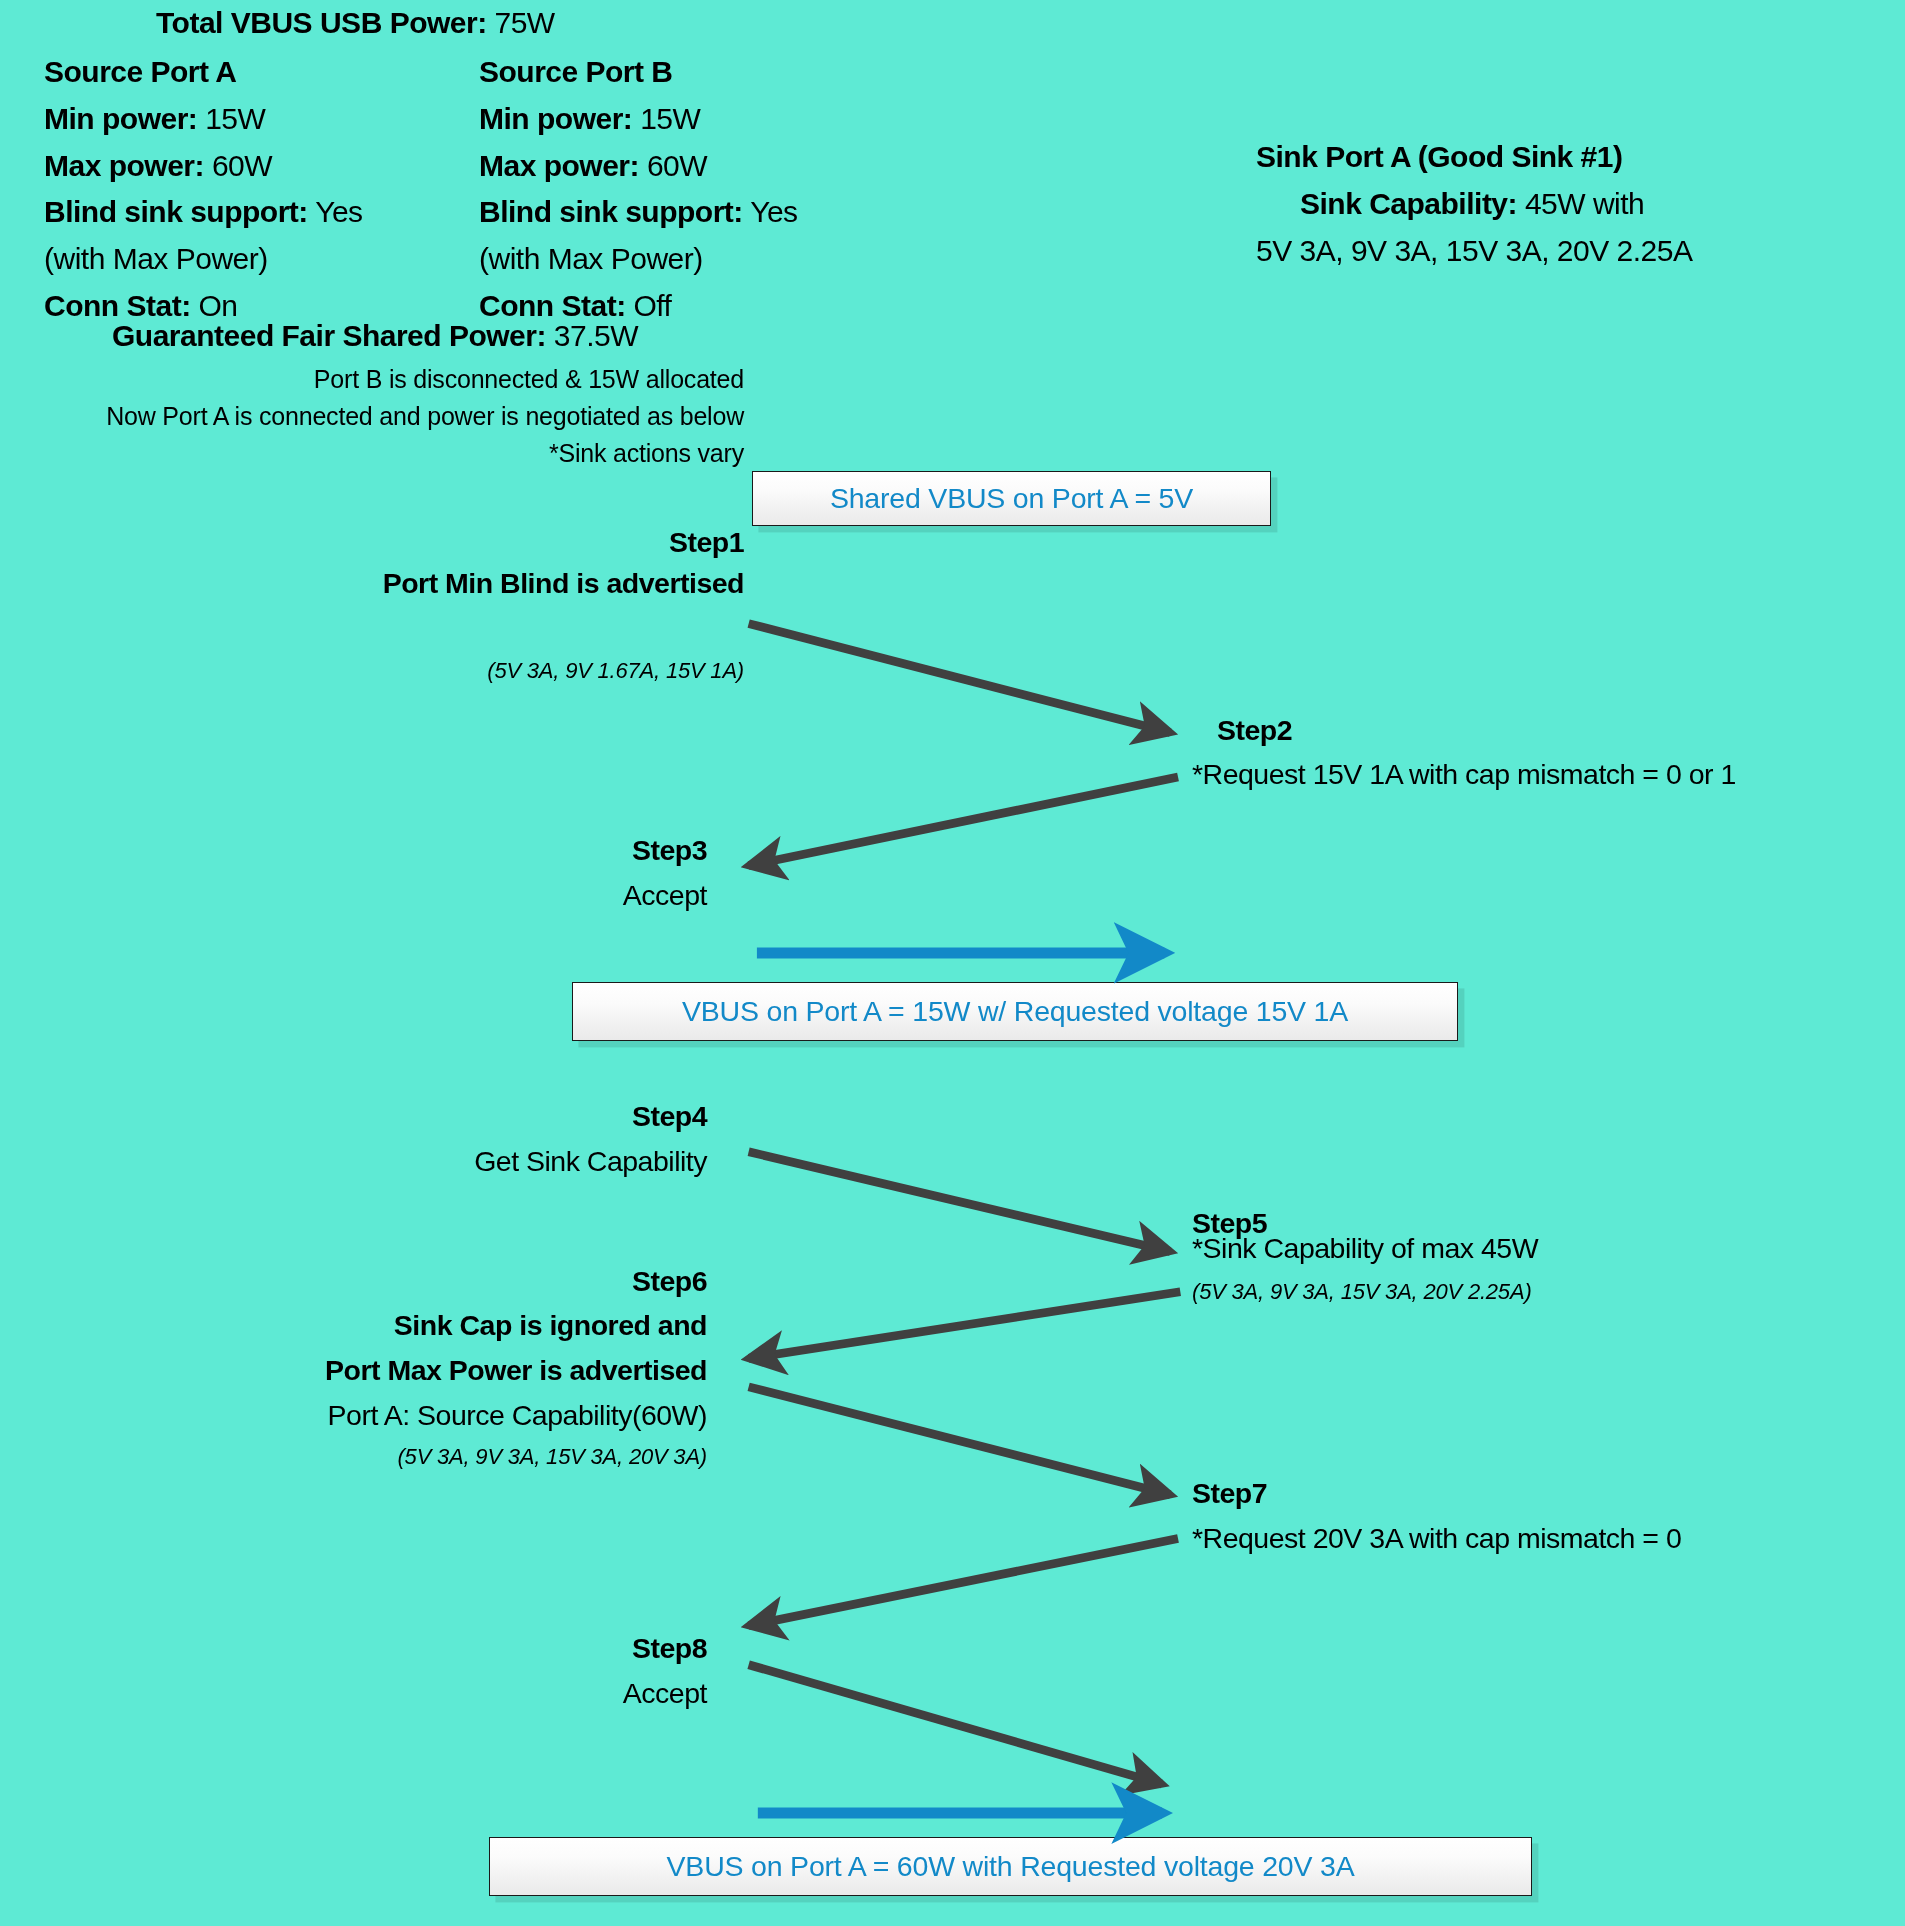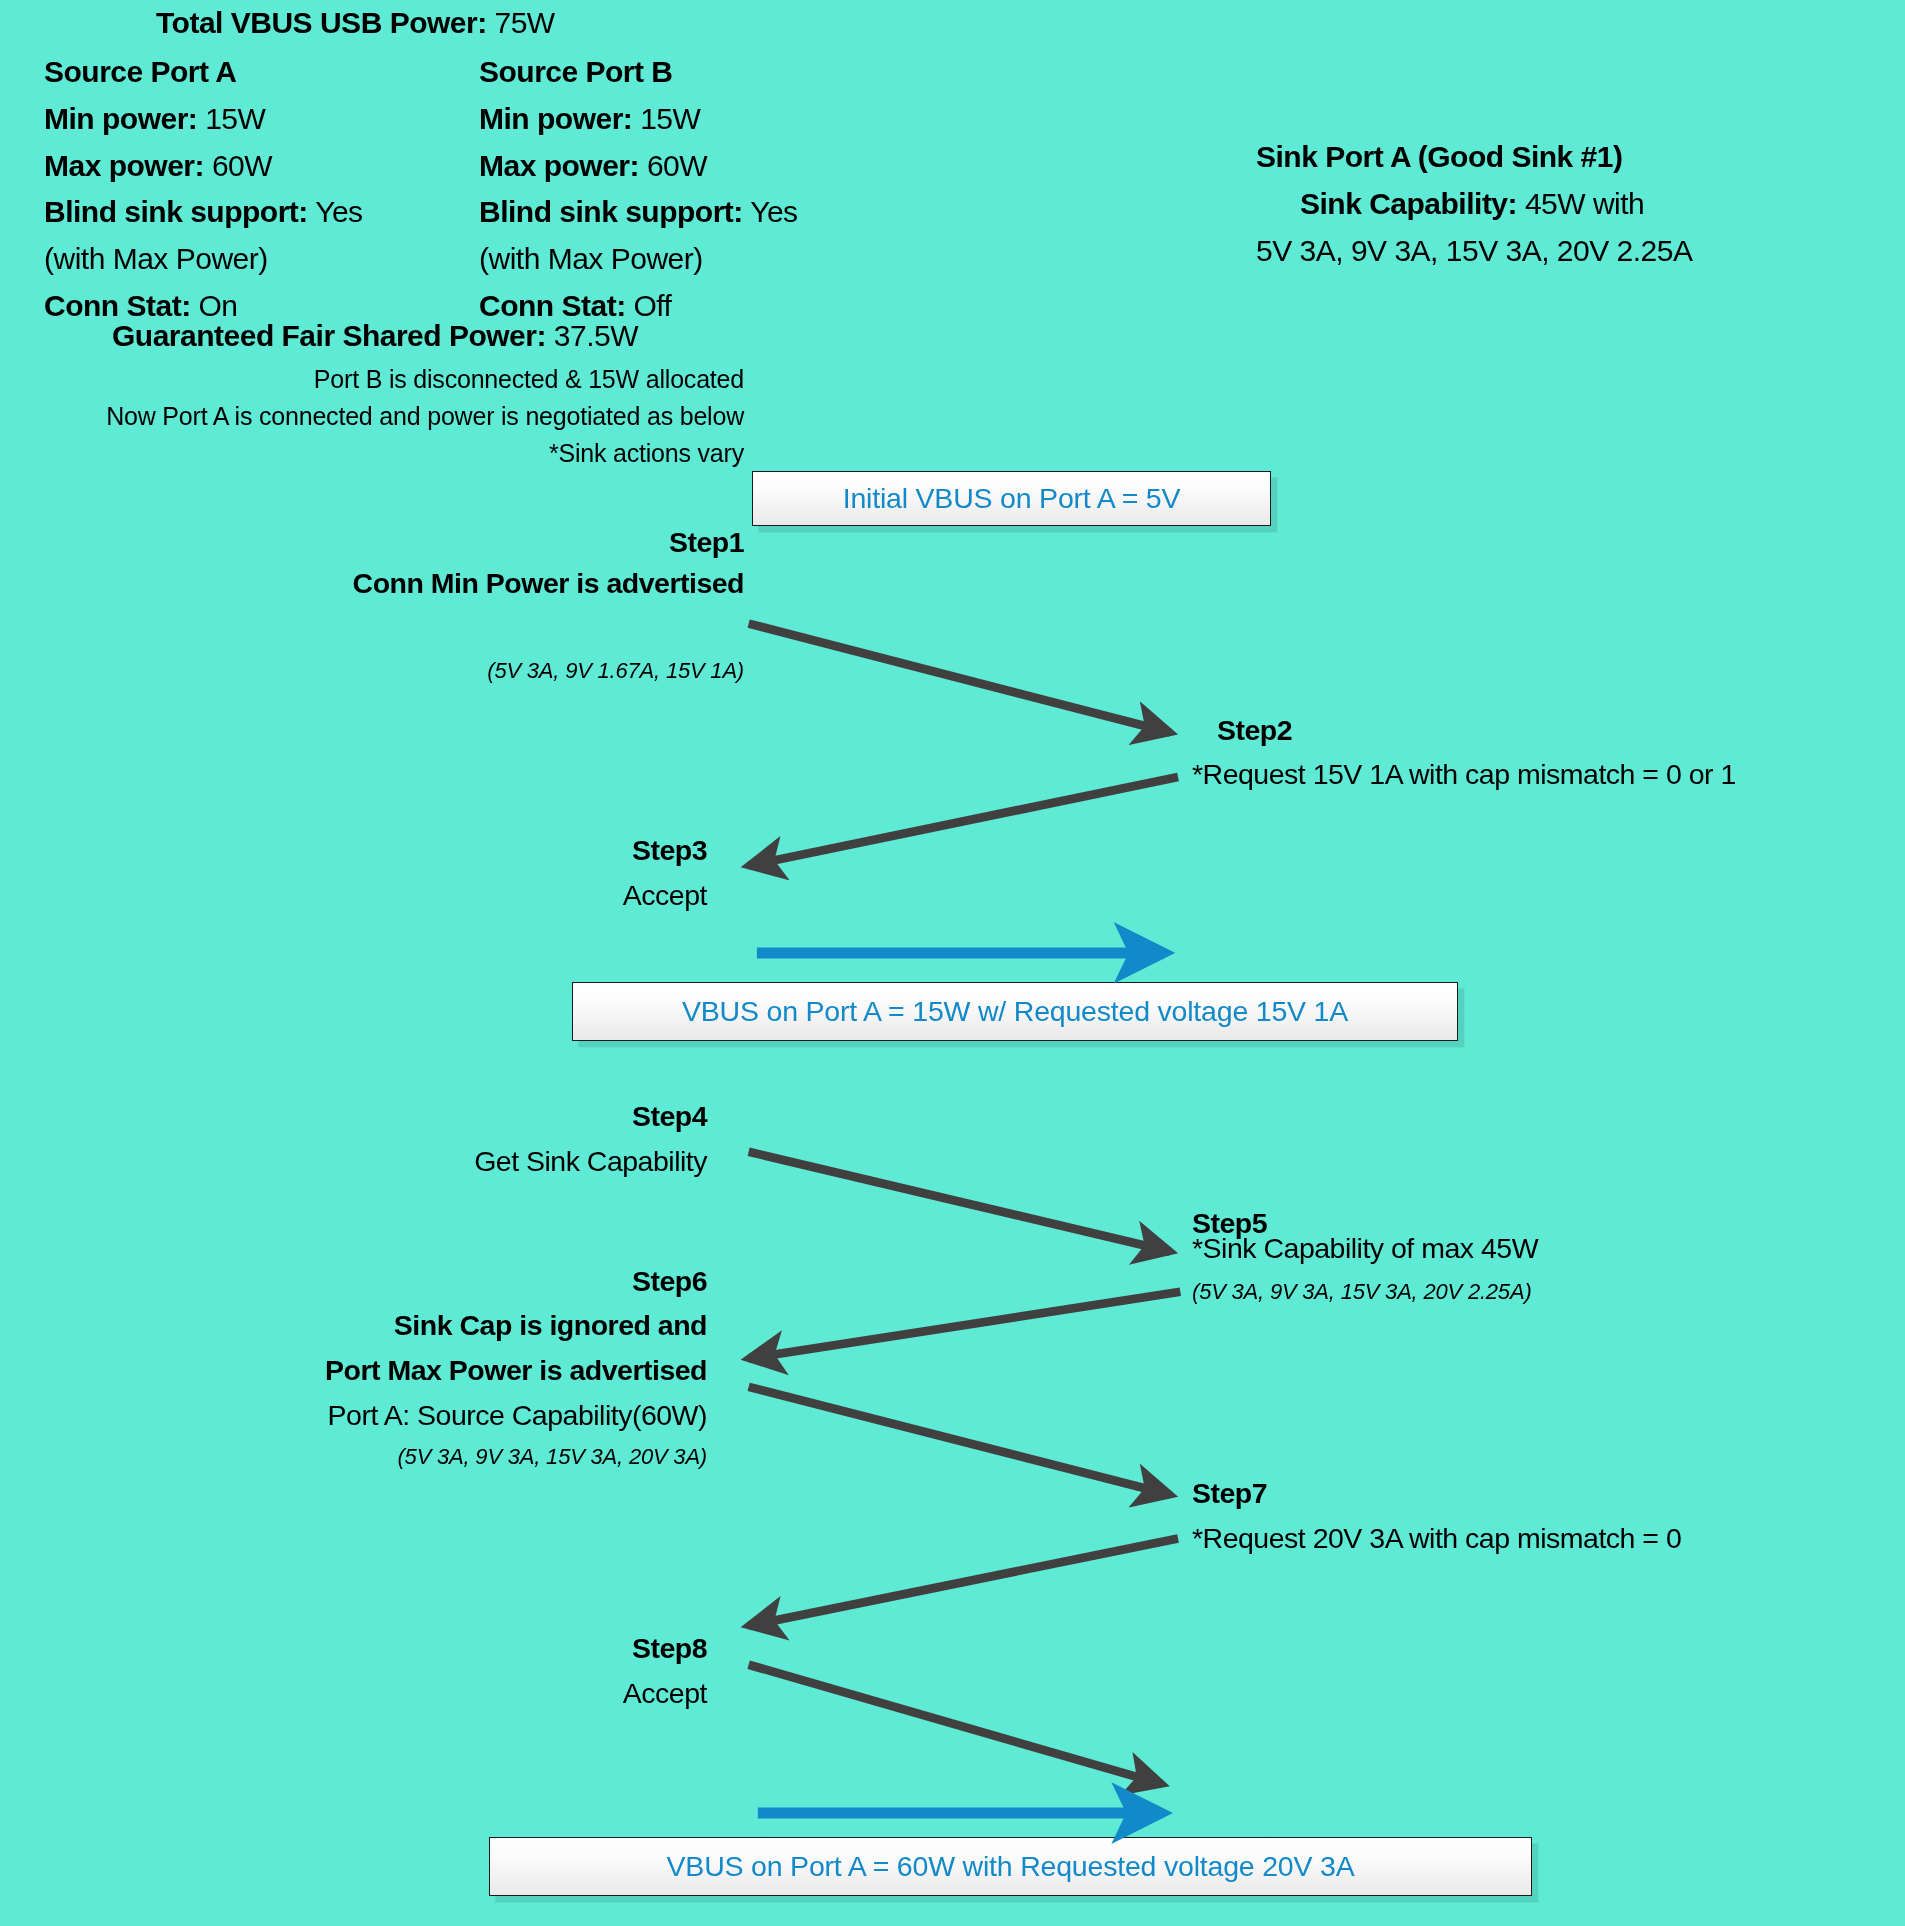--- a/index.html
+++ b/index.html
@@ -170,25 +170,25 @@
   <div class="abs hdr-line" style="left:112px; top:321px;">
     <b>Guaranteed Fair Shared Power:</b>
     <span>37.5W</span>
   </div>
 
   <div class="abs note c-align" style="left:0px; top:367px; width:744px;">Port B is disconnected &amp; 15W allocated</div>
   <div class="abs note c-align" style="left:0px; top:404px; width:744px;">Now Port A is connected and power is negotiated as below</div>
   <div class="abs note c-align" style="left:0px; top:441px; width:744px;">*Sink actions vary</div>
 
   <div class="callout" style="left:752px; top:471px; width:519px; height:55px;">
-    <span class="callout-text">Initial VBUS on Port A = 5V</span>
+    <span class="callout-text">Shared VBUS on Port A = 5V</span>
   </div>
 
   <div class="abs step-title r-align" style="left:138px; top:528px; width:606px;">Step1</div>
-  <div class="abs step-bold r-align" style="left:138px; top:569px; width:606px;">Conn Min Power is advertised</div>
+  <div class="abs step-bold r-align" style="left:138px; top:569px; width:606px;">Port Min Blind is advertised</div>
   <div class="abs step-italic r-align" style="left:138px; top:660px; width:606px;">(5V 3A, 9V 1.67A, 15V 1A)</div>
 
   <div class="abs step-title" style="left:1192px; top:716px;margin-left:25px;">Step2</div>
   <div class="abs step-reg" style="left:1192px; top:760px;">*Request 15V 1A with cap mismatch = 0 or 1</div>
 
   <div class="abs step-title r-align" style="left:138px; top:836px; width:569px;">Step3</div>
   <div class="abs step-reg r-align" style="left:138px; top:881px; width:569px;">Accept</div>
 
   <div class="callout" style="left:572px; top:982px; width:886px; height:59px;">
     <span class="callout-text">VBUS on Port A = 15W w/ Requested voltage 15V 1A</span>

